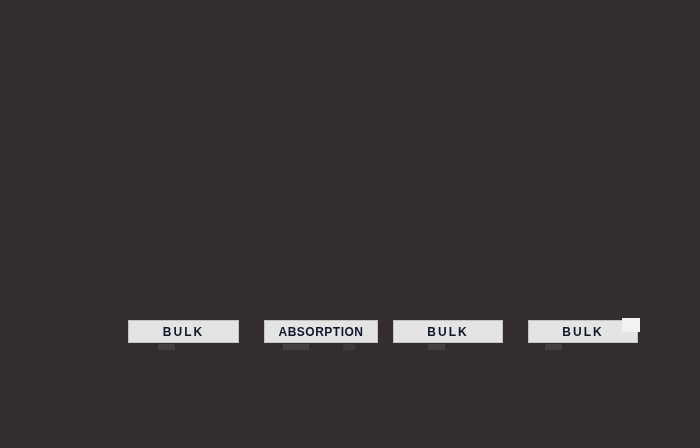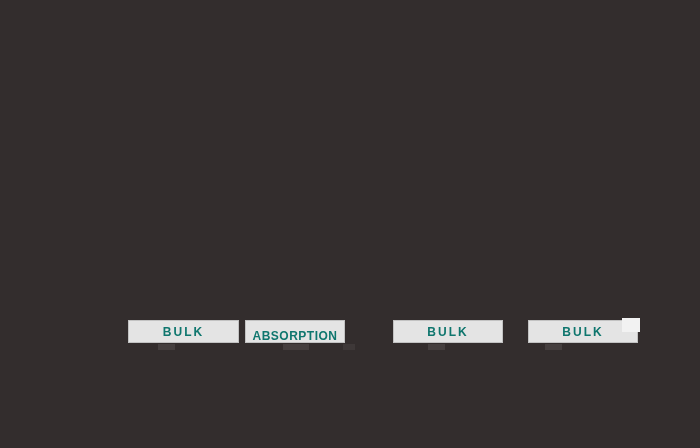--- a/index.html
+++ b/index.html
@@ -36,29 +36,29 @@
     align-items: center;
     justify-content: center;
     box-shadow: 0 0 0 1px rgba(0,0,0,0.15) inset;
     cursor: pointer;
     padding: 0;
   }
   .stage-button .stage-label {
     font-family: "Liberation Sans", sans-serif;
     font-size: 12px;
     font-weight: bold;
-    color: #0f766e;
+    color: #0f172a;
     letter-spacing: 2px;
     white-space: nowrap;
   }
   .stage-button.tight .stage-label {
     letter-spacing: 0.5px;
   }
   #stage-bulk1   { left: 128px; width: 111px; }
-  #stage-absorption { left: 245px; width: 100px; align-items: flex-end; }
+  #stage-absorption { left: 264px; width: 114px; }
   #stage-float   { left: 393px; width: 110px; }
   #stage-bulk2   { left: 528px; width: 110px; }
 
   
   .stage-smudge {
     position: absolute;
     top: 344px;
     height: 6px;
     width: 17px;
     background: #453f3f;

